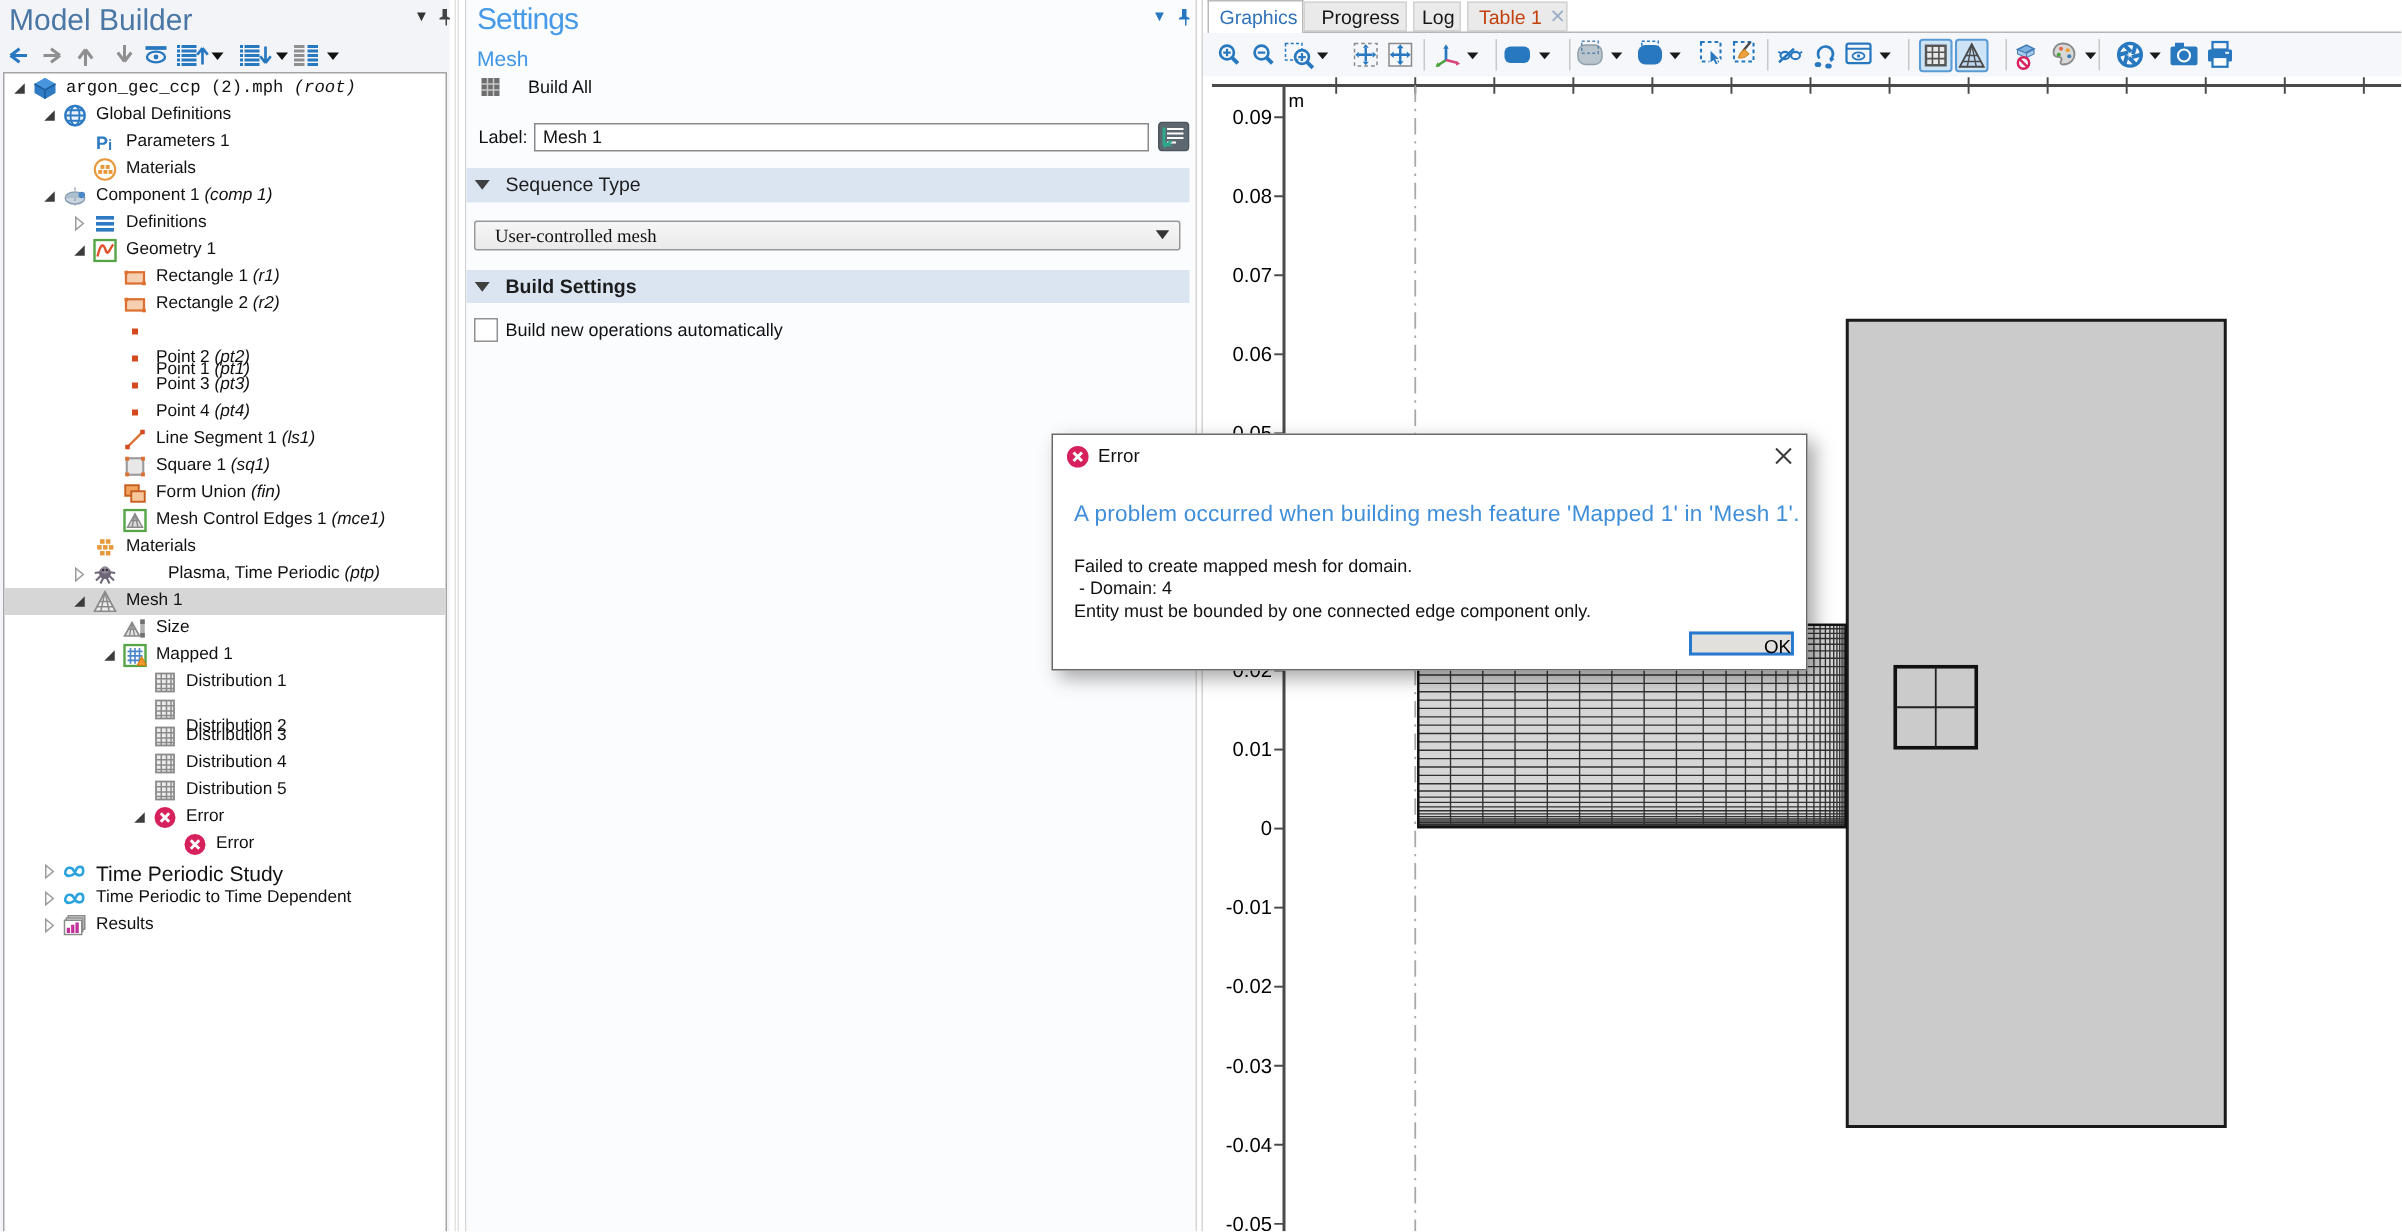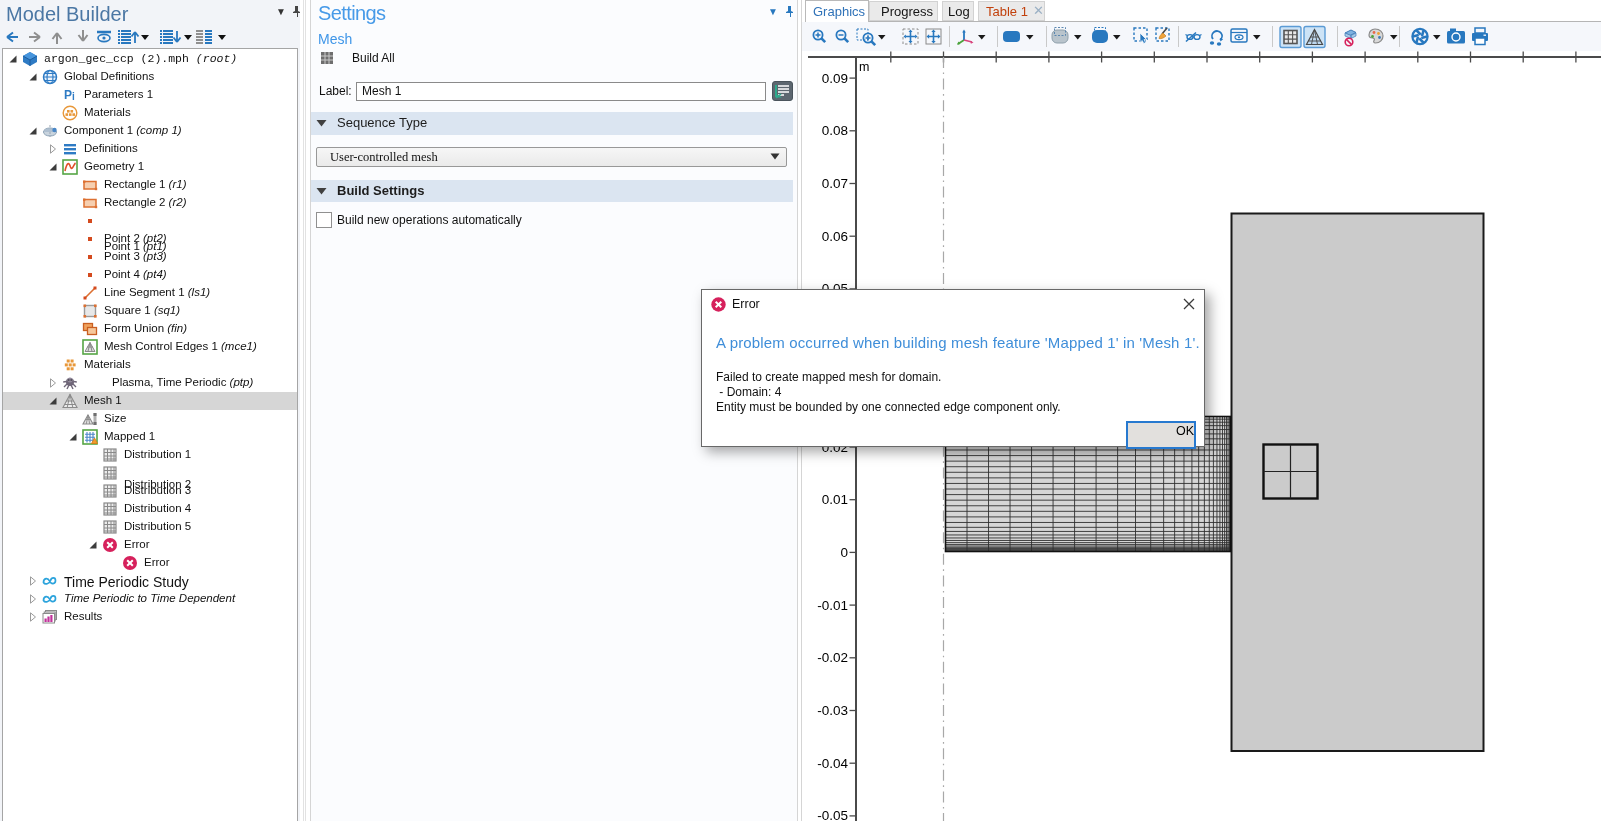--- a/index.html
+++ b/index.html
@@ -269,21 +269,21 @@
 <svg class="abs" style="left:42px;top:573px" width="16" height="16" viewBox="0 0 16 16">
     <path d="M1.5 9.5 C1.5 4.5 6 4.5 7.5 8 C9 11.5 13.5 11.5 13.5 7.5 C13.5 4 9.5 4 8.5 7.5 C7.5 11 3 12 1.5 9.5 Z" fill="none" stroke="#2ba3dc" stroke-width="1.7"></path>
   </svg>
 <div class="lbl" style="left:64px;top:574px;font-size:14px;color:#111;">Time Periodic Study</div>
 <svg class="abs" style="left:28px;top:594px" width="10" height="10" viewBox="0 0 10 10">
     <path d="M2.5 0.8 L7.5 5 L2.5 9.2 Z" fill="#fdfdfd" stroke="#9b9b9b"></path>
   </svg>
 <svg class="abs" style="left:42px;top:591px" width="16" height="16" viewBox="0 0 16 16">
     <path d="M1.5 9.5 C1.5 4.5 6 4.5 7.5 8 C9 11.5 13.5 11.5 13.5 7.5 C13.5 4 9.5 4 8.5 7.5 C7.5 11 3 12 1.5 9.5 Z" fill="none" stroke="#2ba3dc" stroke-width="1.7"></path>
   </svg>
-<div class="lbl" style="left:64px;top:592px;font-size:11.5px;color:#111;font-style:italic;">Time Periodic to Time Dependent</div>
+<div class="lbl" style="left:64px;top:592px;font-size:11.5px;color:#111;">Time Periodic to Time Dependent</div>
 <svg class="abs" style="left:28px;top:612px" width="10" height="10" viewBox="0 0 10 10">
     <path d="M2.5 0.8 L7.5 5 L2.5 9.2 Z" fill="#fdfdfd" stroke="#9b9b9b"></path>
   </svg>
 <svg class="abs" style="left:42px;top:609px" width="16" height="16" viewBox="0 0 16 16">
     <rect x="3.5" y="1.5" width="11" height="9" fill="#e6e6e6" stroke="#8a8a8a"></rect>
     <rect x="2.2" y="3" width="11" height="9" fill="#ededed" stroke="#8a8a8a"></rect>
     <rect x="1" y="4.5" width="11.5" height="9.5" fill="#fff" stroke="#8a8a8a"></rect>
     <g fill="#c2319b">
       <rect x="2.5" y="9.5" width="2.2" height="3.5"></rect>
       <rect x="5.4" y="7.5" width="2.2" height="5.5"></rect>
@@ -500,13 +500,13 @@
     <path d="M4.7 4.7 L10.3 10.3 M10.3 4.7 L4.7 10.3" stroke="#fff" stroke-width="2"></path>
   </svg>
 <div class="lbl" style="left:732px;top:297px;font-size:12.5px;color:#111;">Error</div>
 <svg class="abs" style="left:1182px;top:297px" width="14" height="14" viewBox="0 0 14 14">
     <path d="M2 2 L12 12 M12 2 L2 12" stroke="#3a3a3a" stroke-width="1.3"></path>
   </svg>
 <div class="lbl" style="left:716px;top:334px;font-size:15px;color:#3f8ed9;letter-spacing:0.15px;">A problem occurred when building mesh feature 'Mapped 1' in 'Mesh 1'.</div>
 <div class="lbl" style="left:716px;top:370px;font-size:12px;color:#111;">Failed to create mapped mesh for domain.</div>
 <div class="lbl" style="left:716px;top:385px;font-size:12px;color:#111;">&nbsp;- Domain: 4</div>
 <div class="lbl" style="left:716px;top:400px;font-size:12px;color:#111;">Entity must be bounded by one connected edge component only.</div>
-<div class="abs" style="left:1126px;top:421px;width:70px;height:28px;background:#e2e0dd;border:2px solid #2779cf;box-sizing:border-box;text-align:center;font-size:12.5px;line-height:16px;padding-left:48px;">OK</div>
+<div class="abs" style="left:1126px;top:421px;width:70px;height:16px;background:#e2e0dd;border:2px solid #2779cf;box-sizing:border-box;text-align:center;font-size:12.5px;line-height:16px;padding-left:48px;">OK</div>
 
 </body></html>

